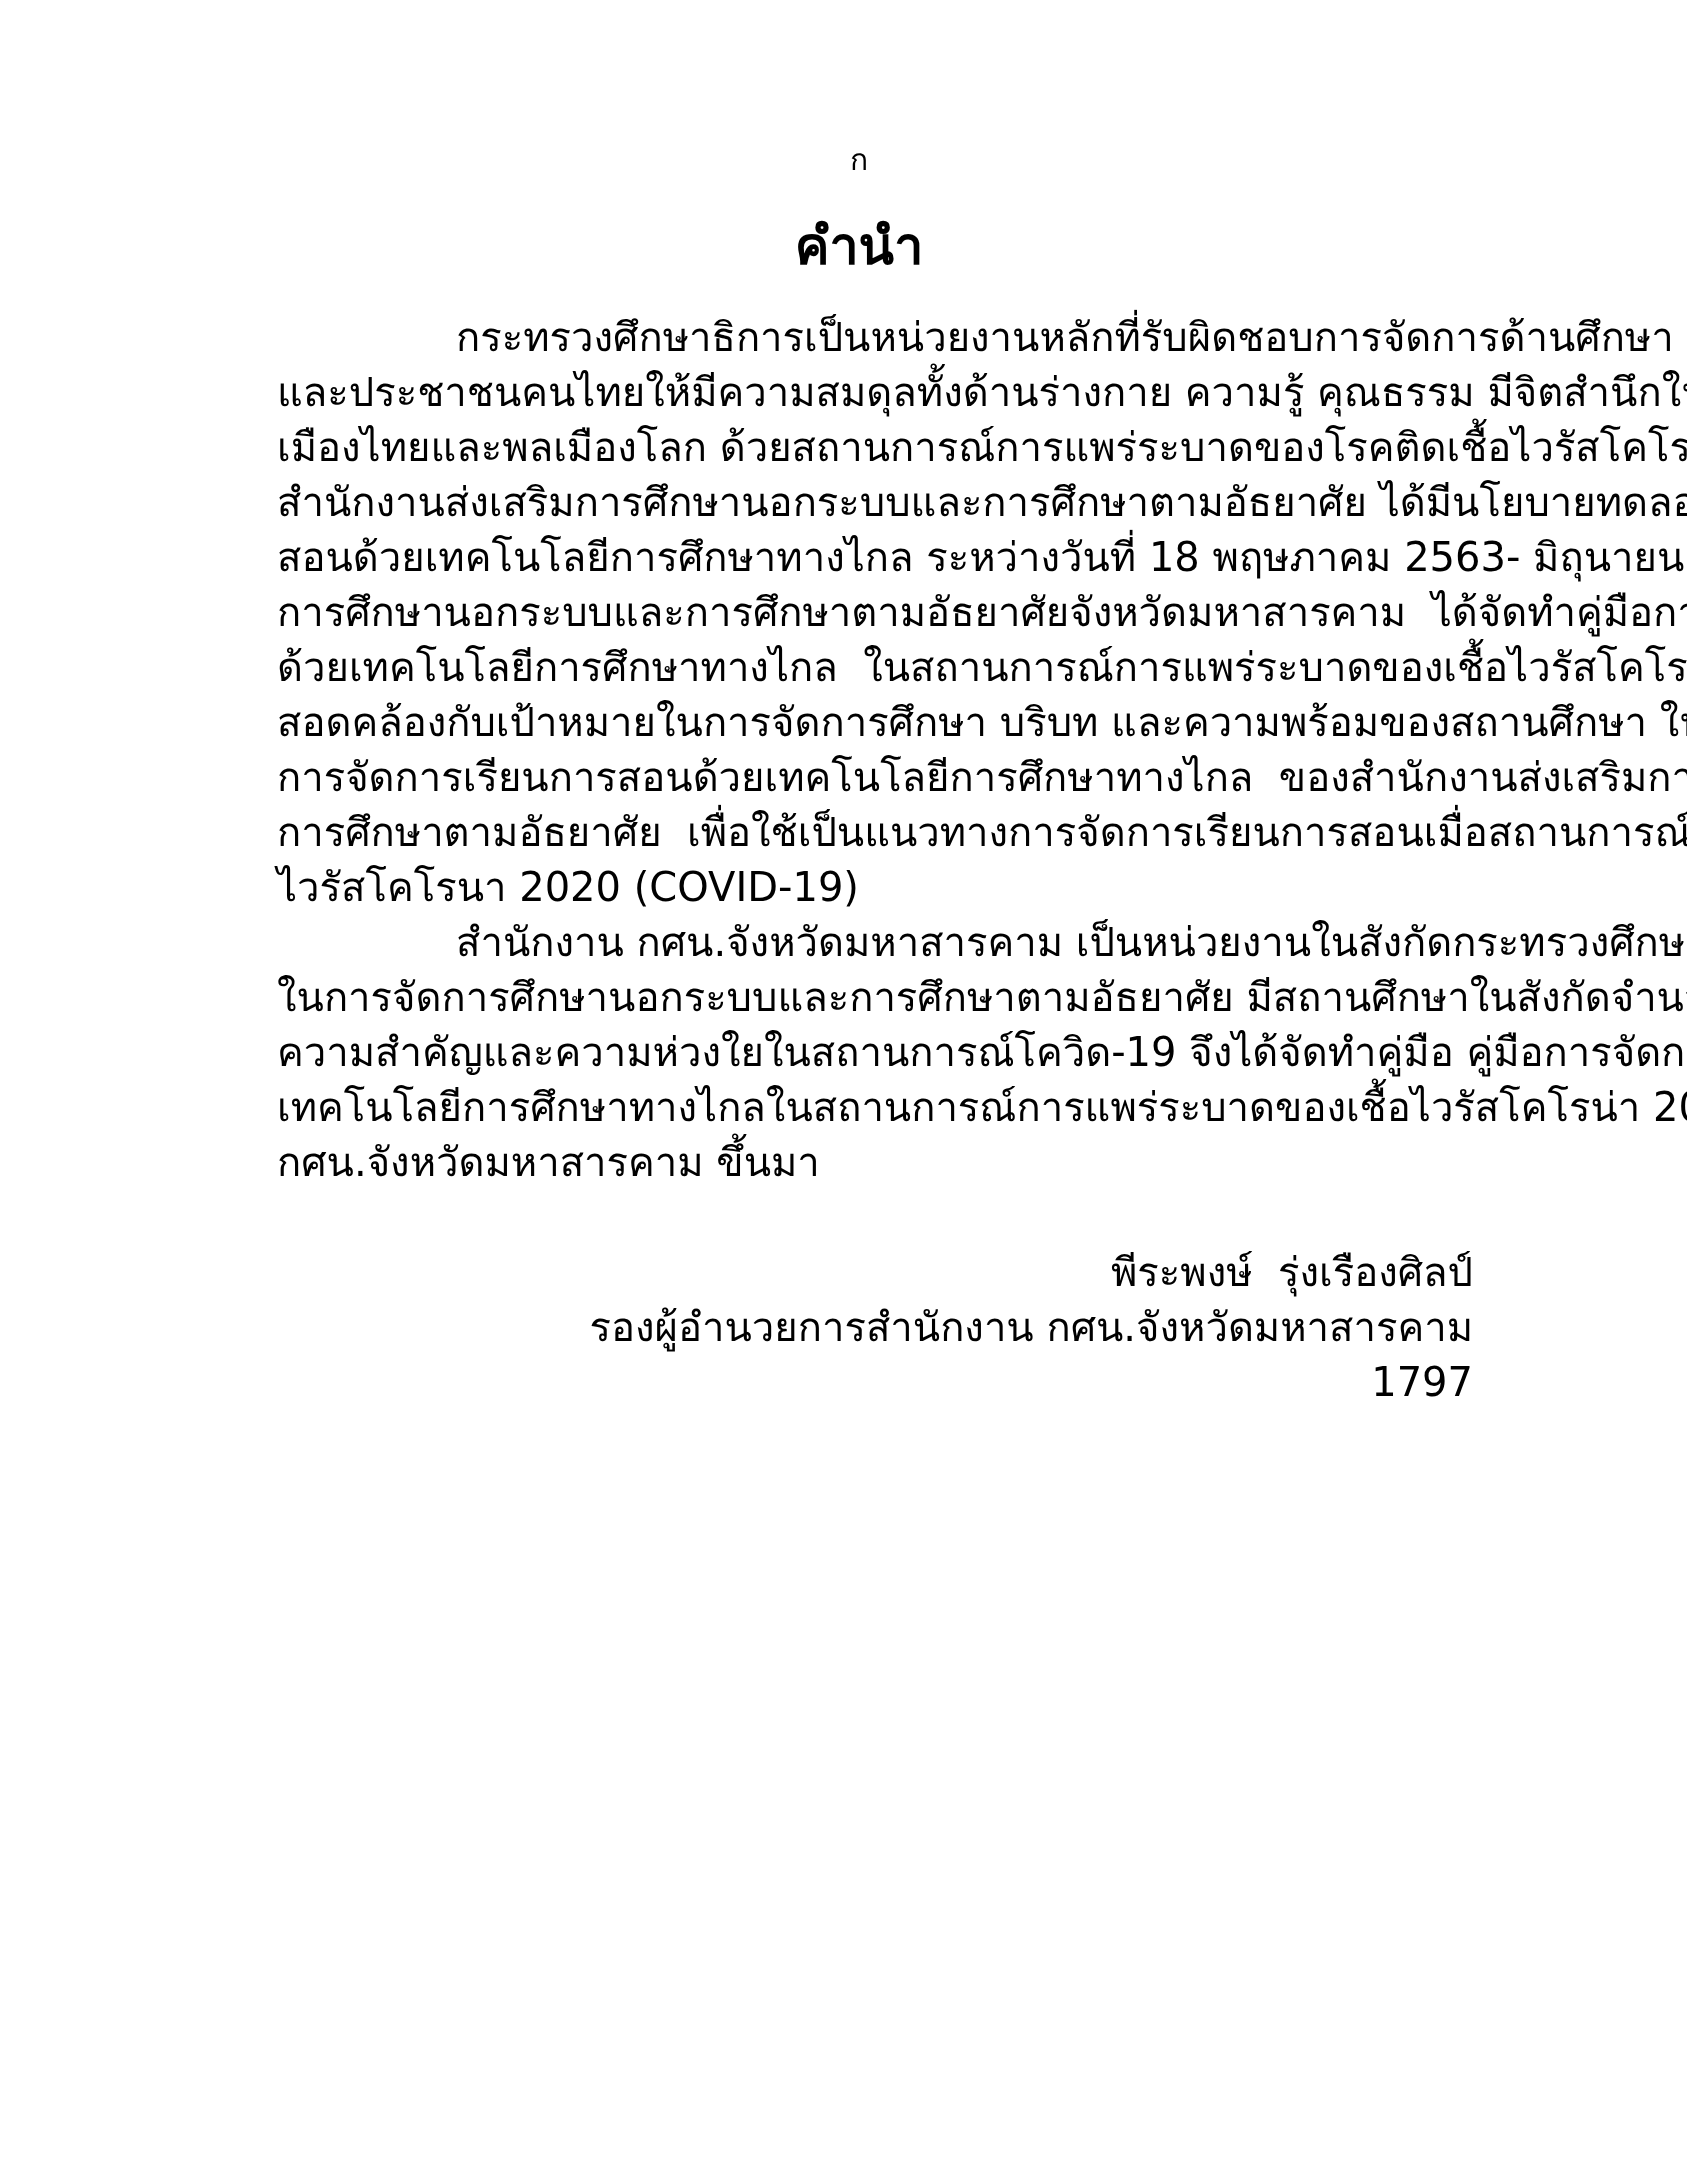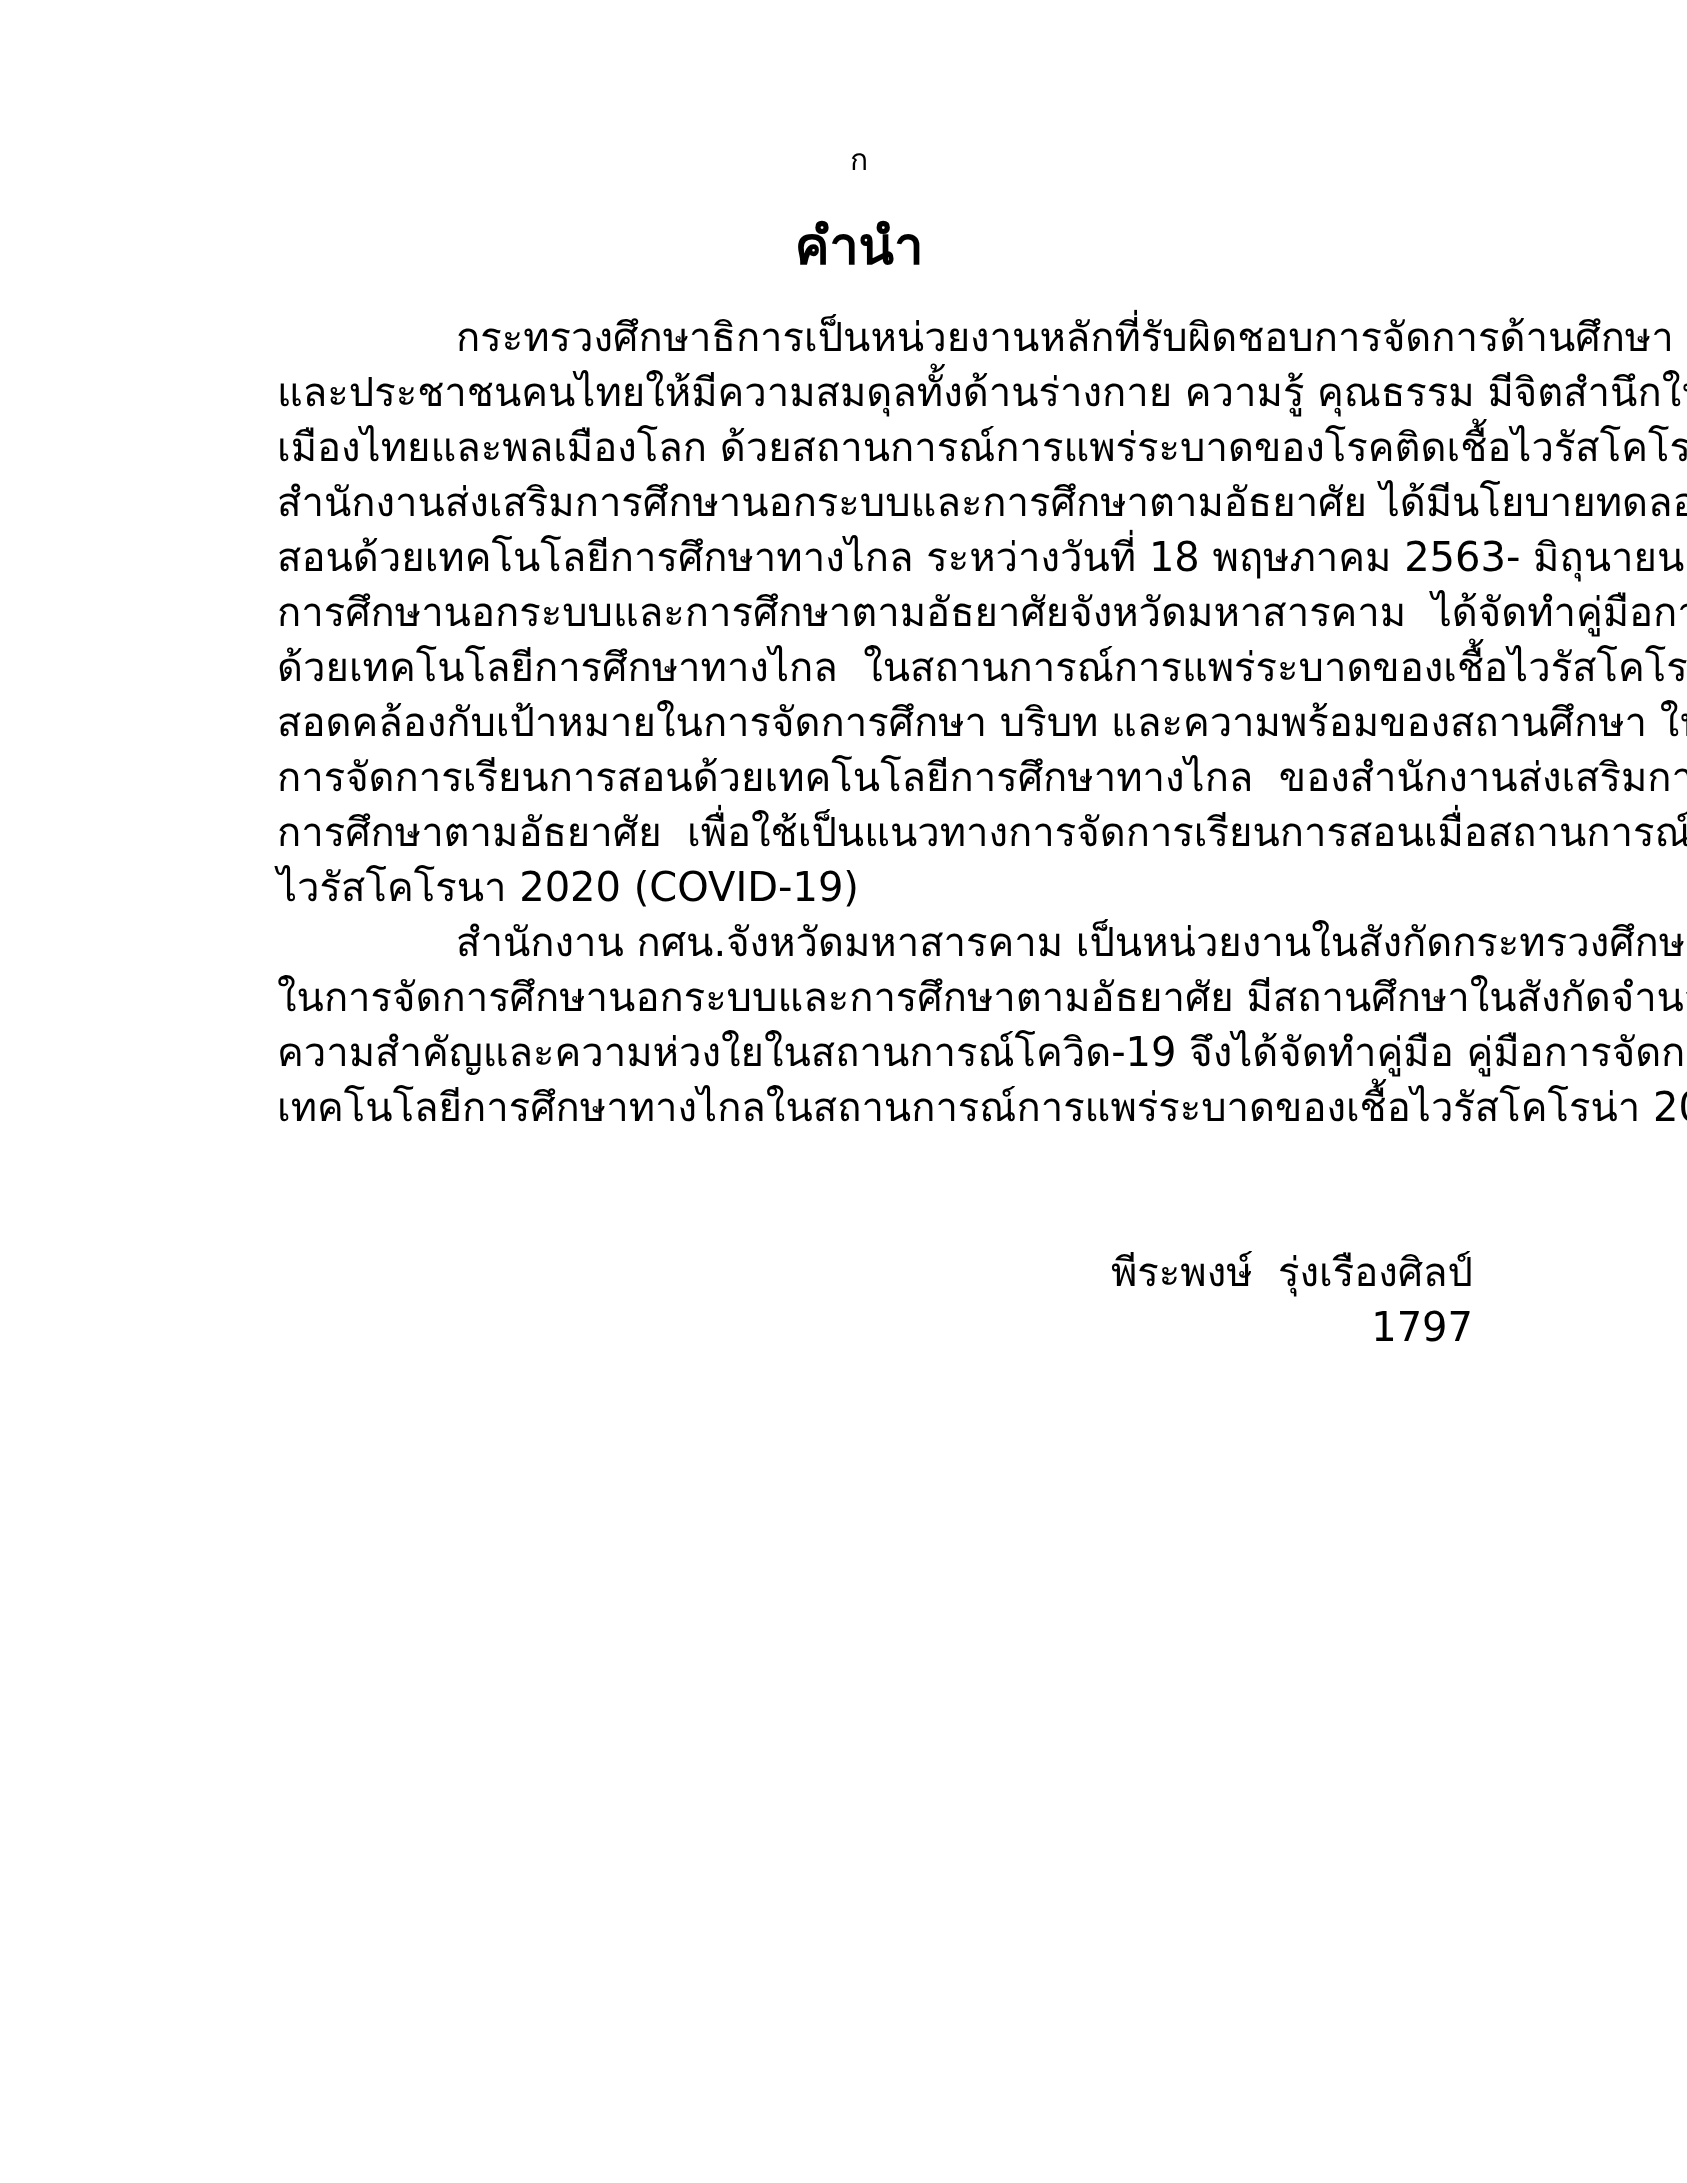--- a/index.html
+++ b/index.html
@@ -87,21 +87,23 @@
     <div class="line">ด้วยเทคโนโลยีการศึกษาทางไกล  ในสถานการณ์การแพร่ระบาดของเชื้อไวรัสโคโรนา 2019 (COVID-19) ให้</div>
     <div class="line">สอดคล้องกับเป้าหมายในการจัดการศึกษา บริบท และความพร้อมของสถานศึกษา ในสังกัด รวมทั้งนโยบาย</div>
     <div class="line">การจัดการเรียนการสอนด้วยเทคโนโลยีการศึกษาทางไกล  ของสำนักงานส่งเสริมการศึกษานอกระบบและ</div>
     <div class="line">การศึกษาตามอัธยาศัย  เพื่อใช้เป็นแนวทางการจัดการเรียนการสอนเมื่อสถานการณ์การแพร่ระบาดของเชื้อ</div>
     <div class="line">ไวรัสโคโรนา 2020 (COVID-19)</div>
 
     <div class="line indent">สำนักงาน กศน.จังหวัดมหาสารคาม เป็นหน่วยงานในสังกัดกระทรวงศึกษาธิการที่รับผิดชอบ</div>
     <div class="line">ในการจัดการศึกษานอกระบบและการศึกษาตามอัธยาศัย มีสถานศึกษาในสังกัดจำนวน 13 แห่ง ตระหนักเห็น</div>
     <div class="line">ความสำคัญและความห่วงใยในสถานการณ์โควิด-19 จึงได้จัดทำคู่มือ คู่มือการจัดการเรียนการสอนด้วย</div>
     <div class="line">เทคโนโลยีการศึกษาทางไกลในสถานการณ์การแพร่ระบาดของเชื้อไวรัสโคโรน่า 2019  (COVID-19) สำนักงาน</div>
+    <div class="line">กศน.จังหวัดมหาสารคาม ขึ้นมา</div>
   </div>
 
   <div class="signature-block">
     <div class="line">พีระพงษ์  รุ่งเรืองศิลป์</div>
+    <div class="line">รองผู้อำนวยการสำนักงาน กศน.จังหวัดมหาสารคาม</div>
     <div class="line">1797</div>
   </div>
 
 </div>
 
 
 </body></html>

